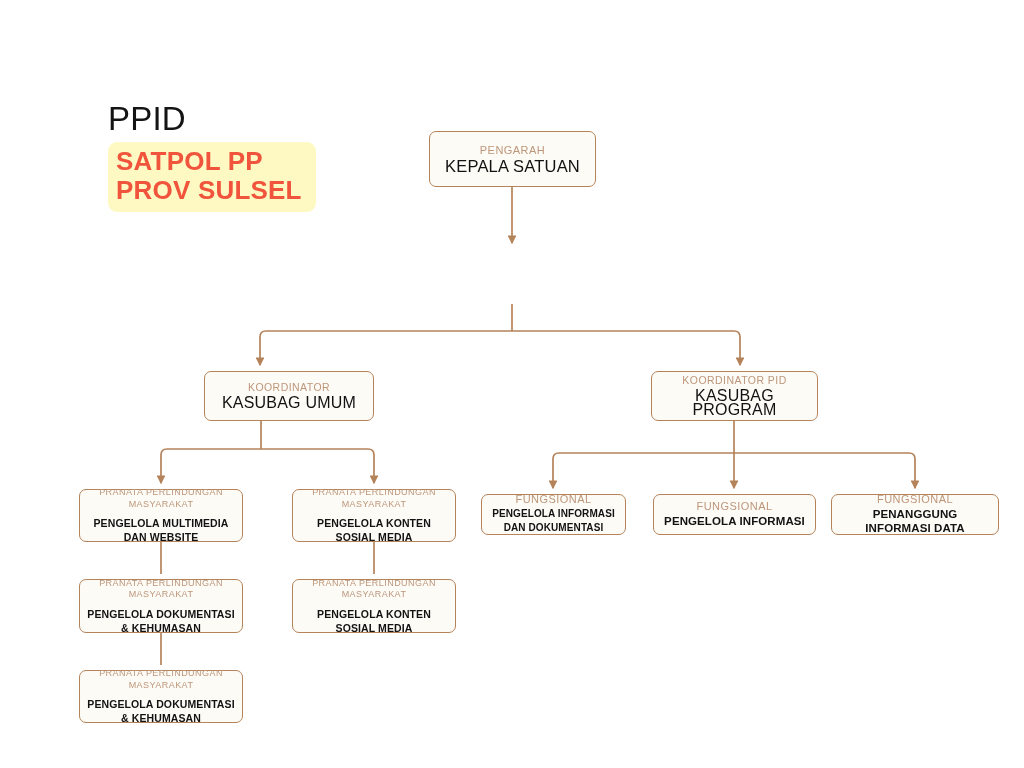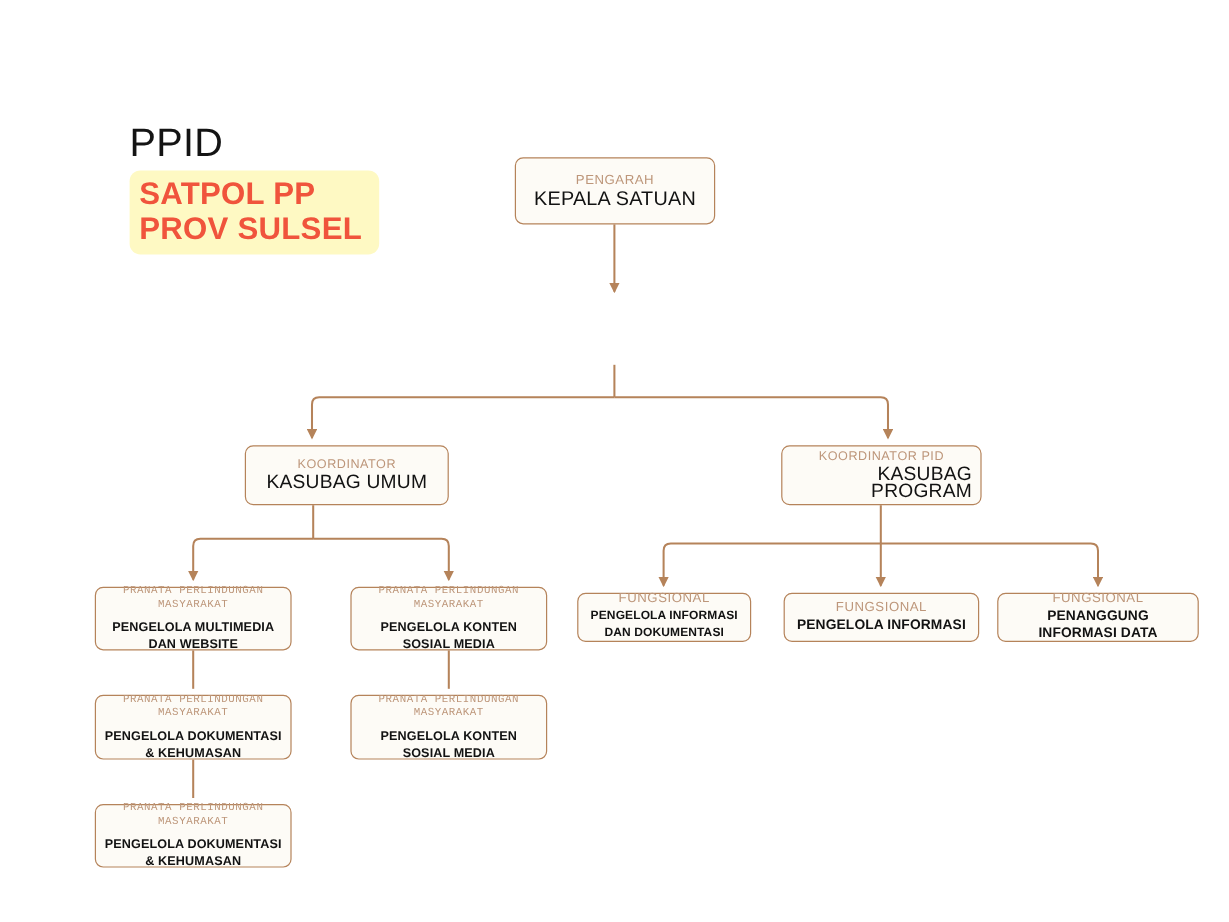--- a/index.html
+++ b/index.html
@@ -86,21 +86,21 @@
     line-height: 14px;
   }
 
   
   .tier-top .role  { font-size: 11px; }
   .tier-top .name  { font-size: 16.5px; font-weight: 400; letter-spacing: 0.2px; margin-top: 2px; }
 
   .tier-coord .role { font-size: 10.5px; }
   .tier-coord .name { font-size: 16px; font-weight: 400; letter-spacing: 0.2px; margin-top: 2px; }
 
-  .tier-leaf .role  { font-size: 9px; font-family: Liberation Mono, monospace; }
+  .tier-leaf .role  { font-size: 9px; }
   .tier-leaf .name  { font-size: 10.5px; font-weight: bold; letter-spacing: 0.1px; margin-top: 6px; }
 
   .tier-fn .role    { font-size: 11px; }
   .tier-fn .name    { font-size: 10px; font-weight: bold; letter-spacing: 0.1px; margin-top: 2px; }
   .tier-fn .name.big{ font-size: 11.5px; }
 </style>
 </head>
 <body>
 
 <div id="canvas">
@@ -145,21 +145,21 @@
     <div class="role">PENGARAH</div>
     <div class="name">KEPALA SATUAN</div>
   </div>
 
 
   <div class="node tier-coord" style="left:176px; top:371px; width:170px; height:50px;margin-left:28px;">
     <div class="role">KOORDINATOR</div>
     <div class="name">KASUBAG UMUM</div>
   </div>
 
-  <div class="node tier-coord" style="left:651px; top:371px; width:167px; height:50px;text-align:right;">
+  <div class="node tier-coord" style="left:651px; top:371px; width:167px; height:50px;">
     <div class="role">KOORDINATOR PID</div>
     <div class="name">KASUBAG PROGRAM</div>
   </div>
 
   <div class="node tier-leaf" style="left:79px; top:489px; width:164px; height:53px;">
     <div class="role">PRANATA PERLINDUNGAN MASYARAKAT</div>
     <div class="name">PENGELOLA MULTIMEDIA DAN WEBSITE</div>
   </div>
 
   <div class="node tier-leaf" style="left:79px; top:579px; width:164px; height:54px;">

